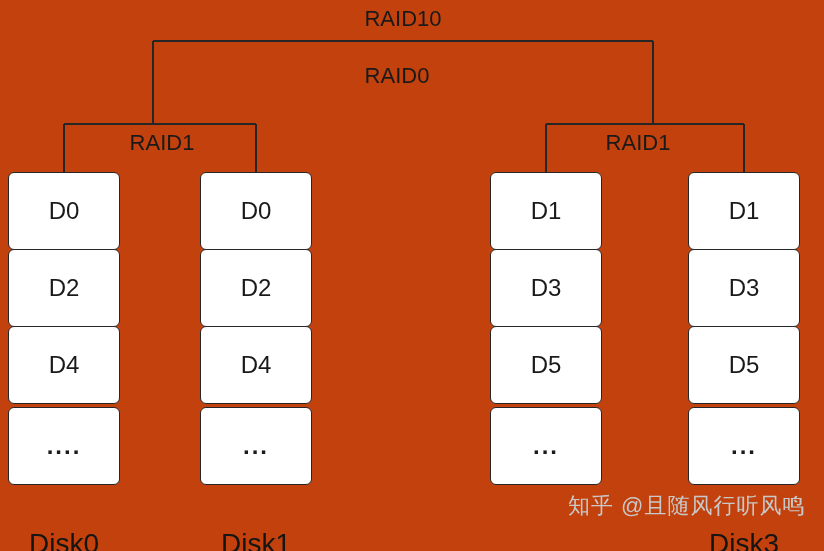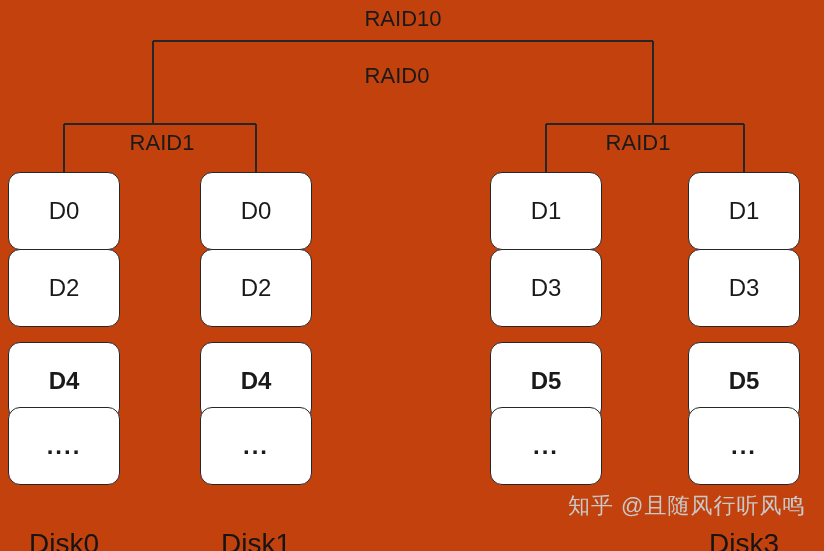--- a/index.html
+++ b/index.html
@@ -37,41 +37,41 @@
     color: #1a1a1a;
     white-space: nowrap;
   }
   .block {
     position: absolute;
     width: 112px;
     height: 78px;
     box-sizing: border-box;
     background: #ffffff;
     border: 1.6px solid #262626;
-    border-radius: 12px;
+    border-radius: 6px;
     display: flex;
     align-items: center;
     justify-content: center;
     font-size: 24px;
     color: #1a1a1a;
   }
   .block.dots {
     font-weight: 700;
     letter-spacing: 2px;
     font-size: 24px;
   }
   
   .c0 { left: 8px; }
   .c1 { left: 200px; }
   .c2 { left: 490px; }
   .c3 { left: 688px; }
   
   .r0 { top: 172px; }
   .r1 { top: 249px; }
-  .r2 { top: 342px; font-weight: bold; }
+  .r2 { top: 326px; }
   .r3 { top: 407px; }
   .disk-label {
     position: absolute;
     top: 528px;
     width: 112px;
     text-align: center;
     font-size: 28px;
     color: #151515;
     z-index: 3;
   }

